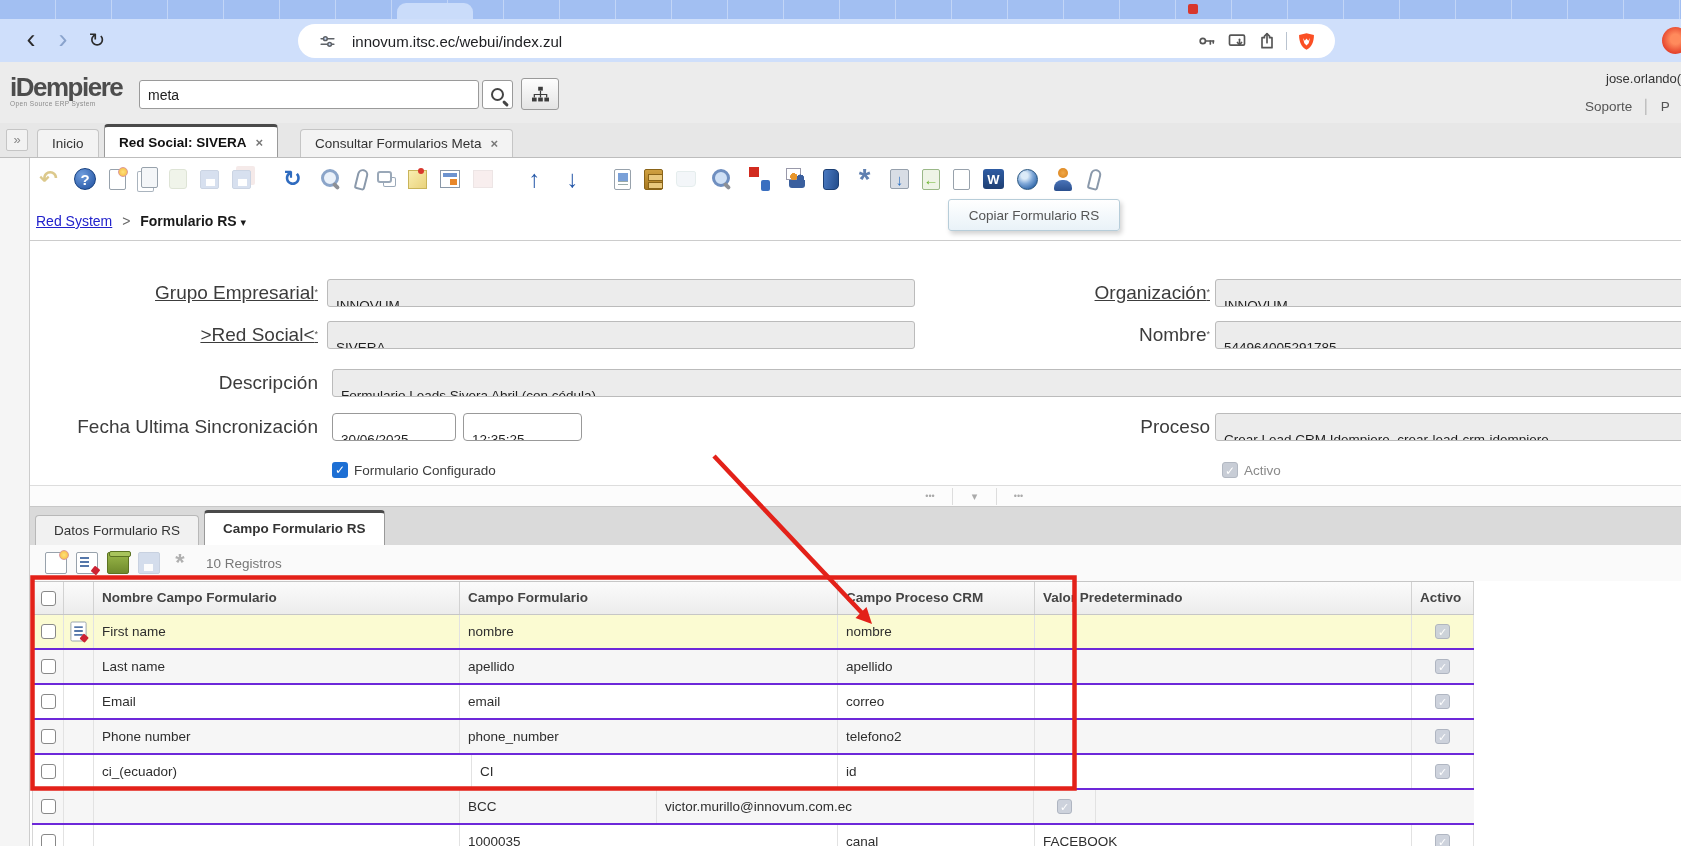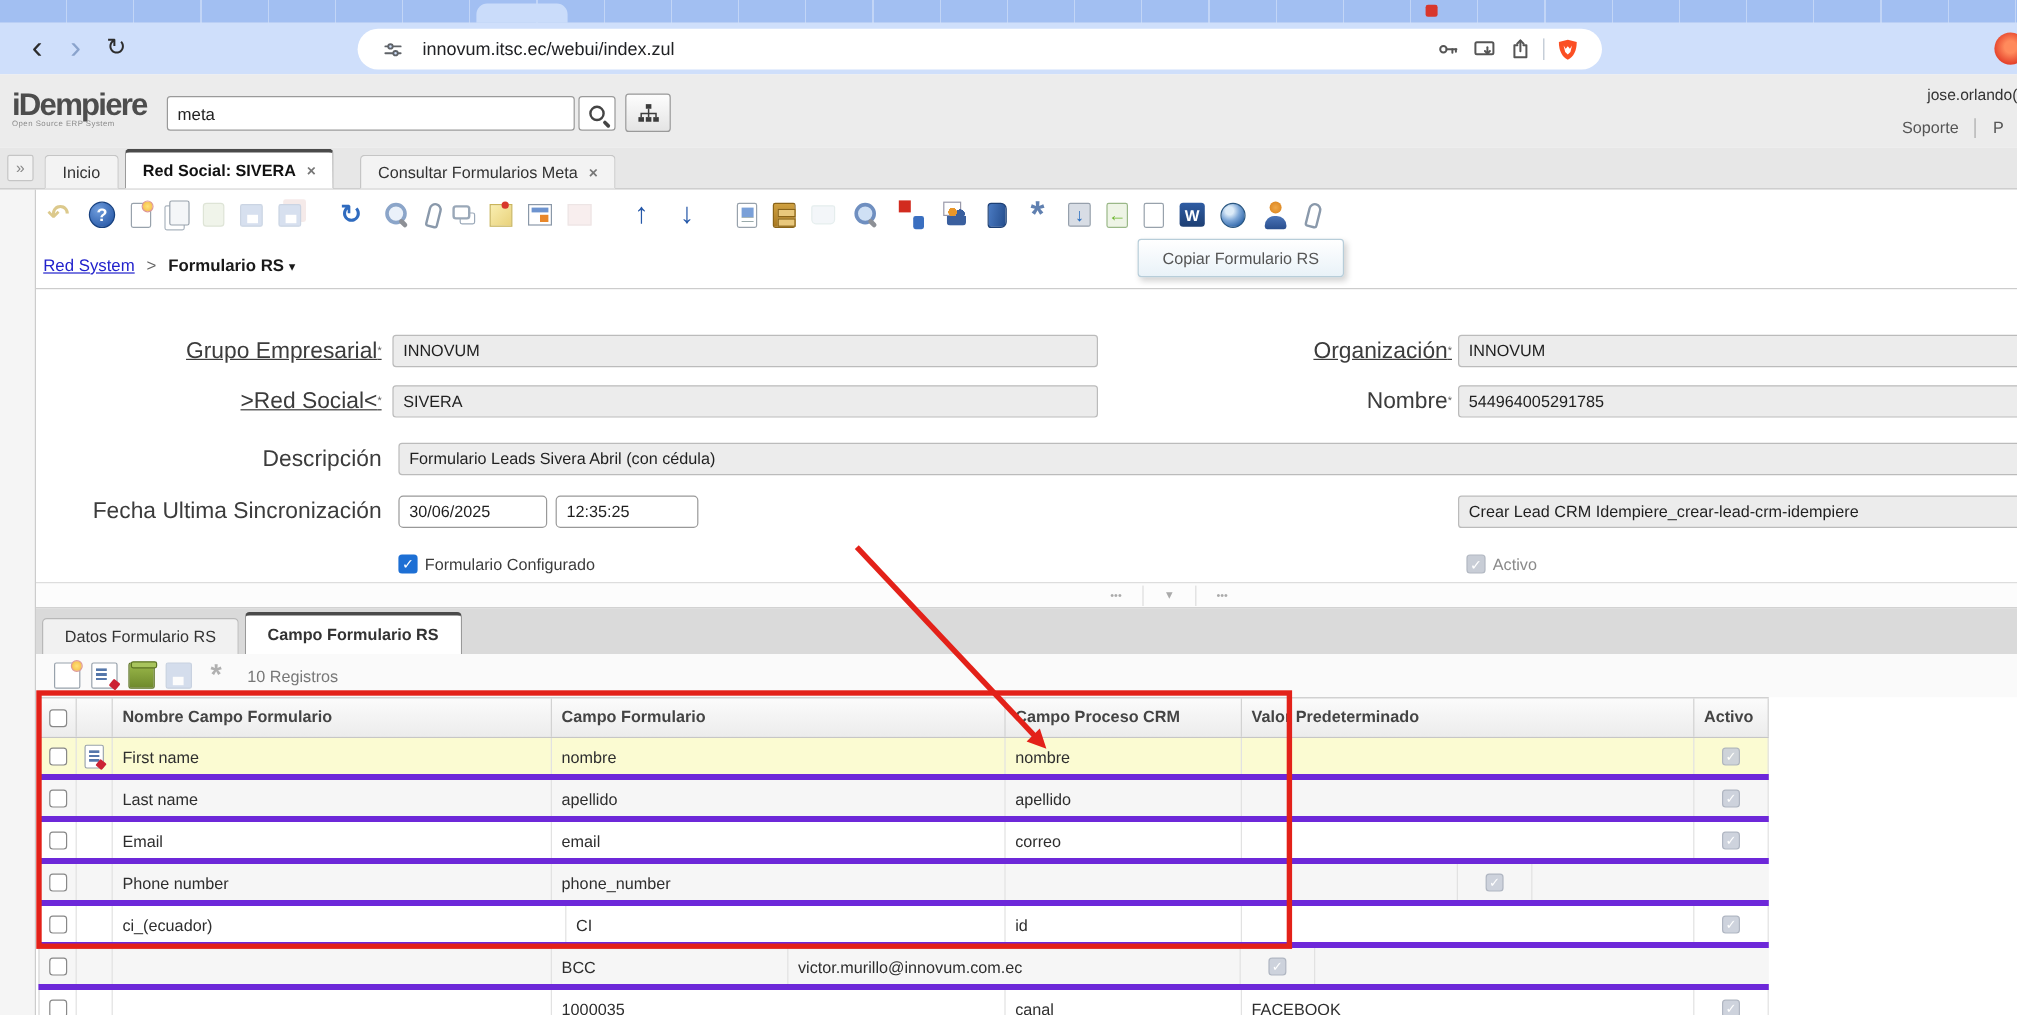--- a/index.html
+++ b/index.html
@@ -120,21 +120,21 @@
     display:flex; align-items:center; justify-content:center; font-size:13.5px; color:#555; }
   
   .gutter { position:absolute; left:0; top:158px; width:30px; height:688px; background:#f5f5f5; border-right:1px solid #ccc; }
   
   .form-panel { position:absolute; left:30px; top:240px; width:1651px; height:245px; background:#fff; border-top:1px solid #ccc; }
   .flabel { position:absolute; width:260px; text-align:right; font-size:19px; color:#3c3c3c; line-height:27px; white-space:nowrap; }
   .flabel.ul { text-decoration:underline; }
   .req { font-size:9px; vertical-align:top; color:#555; }
   .req::after { content:"*"; }
   .ffield { position:absolute; height:27px; background:#ececec; border:1px solid #bbb; border-radius:3px;
-    line-height:25px; padding:0 8px; font-size:13.5px; color:#1f1f1f; white-space:nowrap; overflow:hidden; }
+    line-height:25px; padding:13px 8px; font-size:13.5px; color:#1f1f1f; white-space:nowrap; overflow:hidden; }
   .ffield.wht { background:#fff; border:1px solid #999; border-radius:4px; }
   .fcb { position:absolute; width:16px; height:16px; border-radius:3px; background:#1d6fd4; color:#fff; font-size:12px;
     font-weight:bold; text-align:center; line-height:16px; }
   .fcb.dis { background:#c8cdd6; border:1px solid #b2b8c2; color:#fff; }
   .fcblabel { position:absolute; font-size:13.5px; color:#3c3c3c; line-height:17px; }
   .fcblabel.dim { color:#8a8a8a; }
   
   .splitter { position:absolute; left:30px; top:485px; width:1651px; height:22px; background:#fcfcfc;
     border-top:1px solid #ddd; border-bottom:1px solid #c8c8c8; }
   .split-ctrl { position:absolute; left:878px; top:2px; height:17px; display:flex; align-items:center; }
@@ -150,21 +150,21 @@
   
   .list-toolbar { position:absolute; left:30px; top:545px; width:1651px; height:36px; background:#fafafa;
     display:flex; align-items:center; gap:9px; padding-left:15px; }
   .list-toolbar .tbi { width:22px; height:22px; }
   .records { color:#777; font-size:13.5px; margin-left:6px; }
   
   .dtable { position:absolute; left:32px; top:581px; width:1442px; }
   .thead { display:flex; height:34px; background:linear-gradient(#fbfbfb,#ececec); border:1px solid #c6c6c6; border-left:none; border-right:none; }
   .th { border-right:1px solid #d2d2d2; font-weight:bold; color:#444; line-height:32px; padding-left:8px; overflow:hidden; white-space:nowrap; }
   .th:first-child { border-left:1px solid #c6c6c6; display:flex; align-items:center; justify-content:center; padding-left:0; }
-  .tbody .trow { display:flex; height:35px; border-bottom:5px solid #6d28d9; background:#fff; }
+  .tbody .trow { display:flex; height:35px; border-bottom:2px solid #6d28d9; background:#fff; }
   .tbody .trow:nth-child(even) { background:#f6f6f6; }
   .tbody .trow.hl { background:#fbfbd2; }
   .td { border-right:1px solid #e2e2e2; line-height:34px; padding-left:8px; color:#2e2e2e; overflow:hidden; white-space:nowrap; }
   .td:first-child { border-left:1px solid #d6d6d6; display:flex; align-items:center; justify-content:center; padding-left:0; }
   .td.cicon { display:flex; align-items:center; justify-content:center; padding-left:0; }
   .td.cchk { display:flex; align-items:center; justify-content:center; padding-left:0; }
   .cb { width:15px; height:15px; background:#fff; border:1.5px solid #888; border-radius:3px; display:inline-block; }
   .cb-dis { width:15px; height:15px; background:#c9cfda; border:1px solid #a8afbc; border-radius:3px; color:#fff;
     font-size:11px; font-weight:bold; text-align:center; line-height:14px; display:inline-block; opacity:.9; }
   .i-editpg.sm { transform:scale(.95); }
@@ -322,20 +322,21 @@
     <div class="ffield" style="left:297px; top:80px; width:588px">SIVERA</div>
     <div class="flabel" style="left:920px; top:80px"><span>Nombre</span><sup class="req"></sup></div>
     <div class="ffield" style="left:1185px; top:80px; width:470px">544964005291785</div>
 
     <div class="flabel" style="left:28px; top:128px"><span>Descripción</span></div>
     <div class="ffield" style="left:302px; top:128px; width:1352px">Formulario Leads Sivera Abril (con cédula)</div>
 
     <div class="flabel" style="left:28px; top:172px"><span>Fecha Ultima Sincronización</span></div>
     <div class="ffield wht" style="left:302px; top:172px; width:124px">30/06/2025</div>
     <div class="ffield wht" style="left:433px; top:172px; width:119px">12:35:25</div>
+    <div class="flabel" style="left:920px; top:172px"><span>Proceso</span></div>
     <div class="ffield" style="left:1185px; top:172px; width:470px">Crear Lead CRM Idempiere_crear-lead-crm-idempiere</div>
 
     <div class="fcb" style="left:302px; top:221px">✓</div>
     <div class="fcblabel" style="left:324px; top:221px">Formulario Configurado</div>
     <div class="fcb dis" style="left:1192px; top:221px">✓</div>
     <div class="fcblabel dim" style="left:1214px; top:221px">Activo</div>
   </div>
 
   <div class="splitter">
     <div class="split-ctrl">
@@ -415,20 +416,21 @@
             <span class="cb-dis">✓</span>
           </div>
         </div>
         <div class="trow">
           <div class="td" style="width: 32px;">
             <span class="cb"></span>
           </div>
           <div class="td cicon" style="width: 30px;"></div>
           <div class="td" style="width: 366px;">Phone number</div>
           <div class="td" style="width: 378px;">phone_number</div>
+          <div class="td" style="width: 197px;">telefono2</div>
           <div class="td" style="width: 377px;"></div>
           <div class="td cchk" style="width: 62px;">
             <span class="cb-dis">✓</span>
           </div>
         </div>
         <div class="trow">
           <div class="td" style="width: 32px;">
             <span class="cb"></span>
           </div>
           <div class="td cicon" style="width: 30px;"></div>

